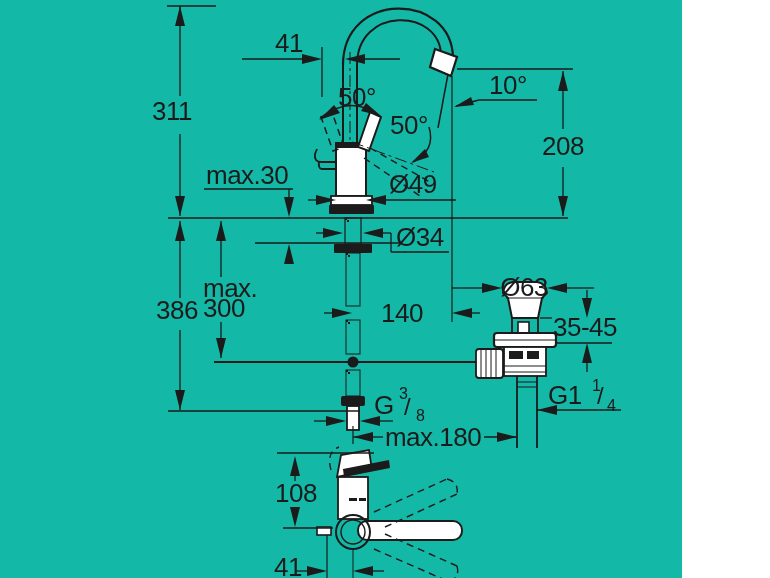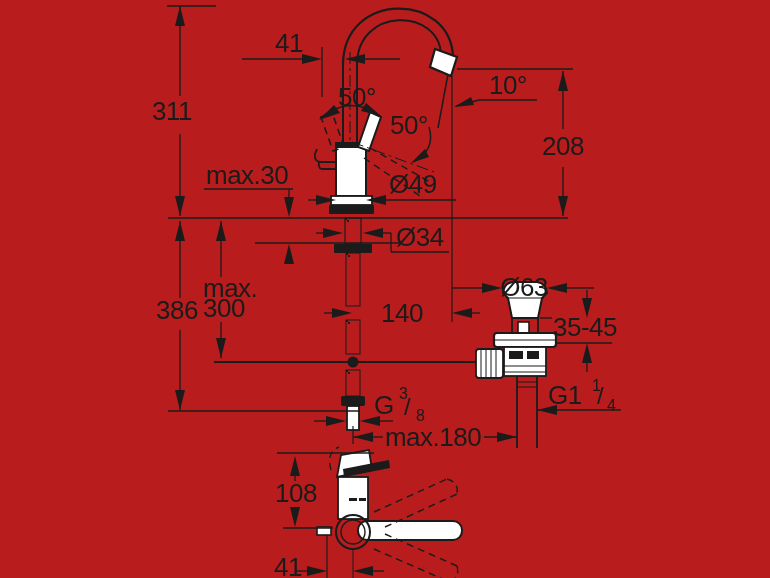--- a/index.html
+++ b/index.html
@@ -1,16 +1,16 @@
 <!DOCTYPE html>
 <html><head>
 <meta charset="utf-8">
 <style>
   html,body{margin:0;padding:0;background:#ffffff;}
-  .stage{position:relative;width:770px;height:578px;background:#b91c1c;overflow:hidden;}
+  .stage{position:relative;width:682px;height:578px;background:#14b8a6;overflow:hidden;}
   svg{position:absolute;left:0;top:0;}
   svg text{font-family:"Liberation Sans","DejaVu Sans",sans-serif;fill:#1b1b1b;letter-spacing:-0.5px;}
   .dim{font-size:26px;}
   .dim-mid{text-anchor:middle;}
   .dim-sup{font-size:16px;}
   .dim-sub{font-size:16px;}
   .slash{font-size:24px;}
   .ln{stroke:#1b1b1b;fill:none;}
   .fill{fill:#1b1b1b;stroke:none;}
   .white{fill:#ffffff;}

